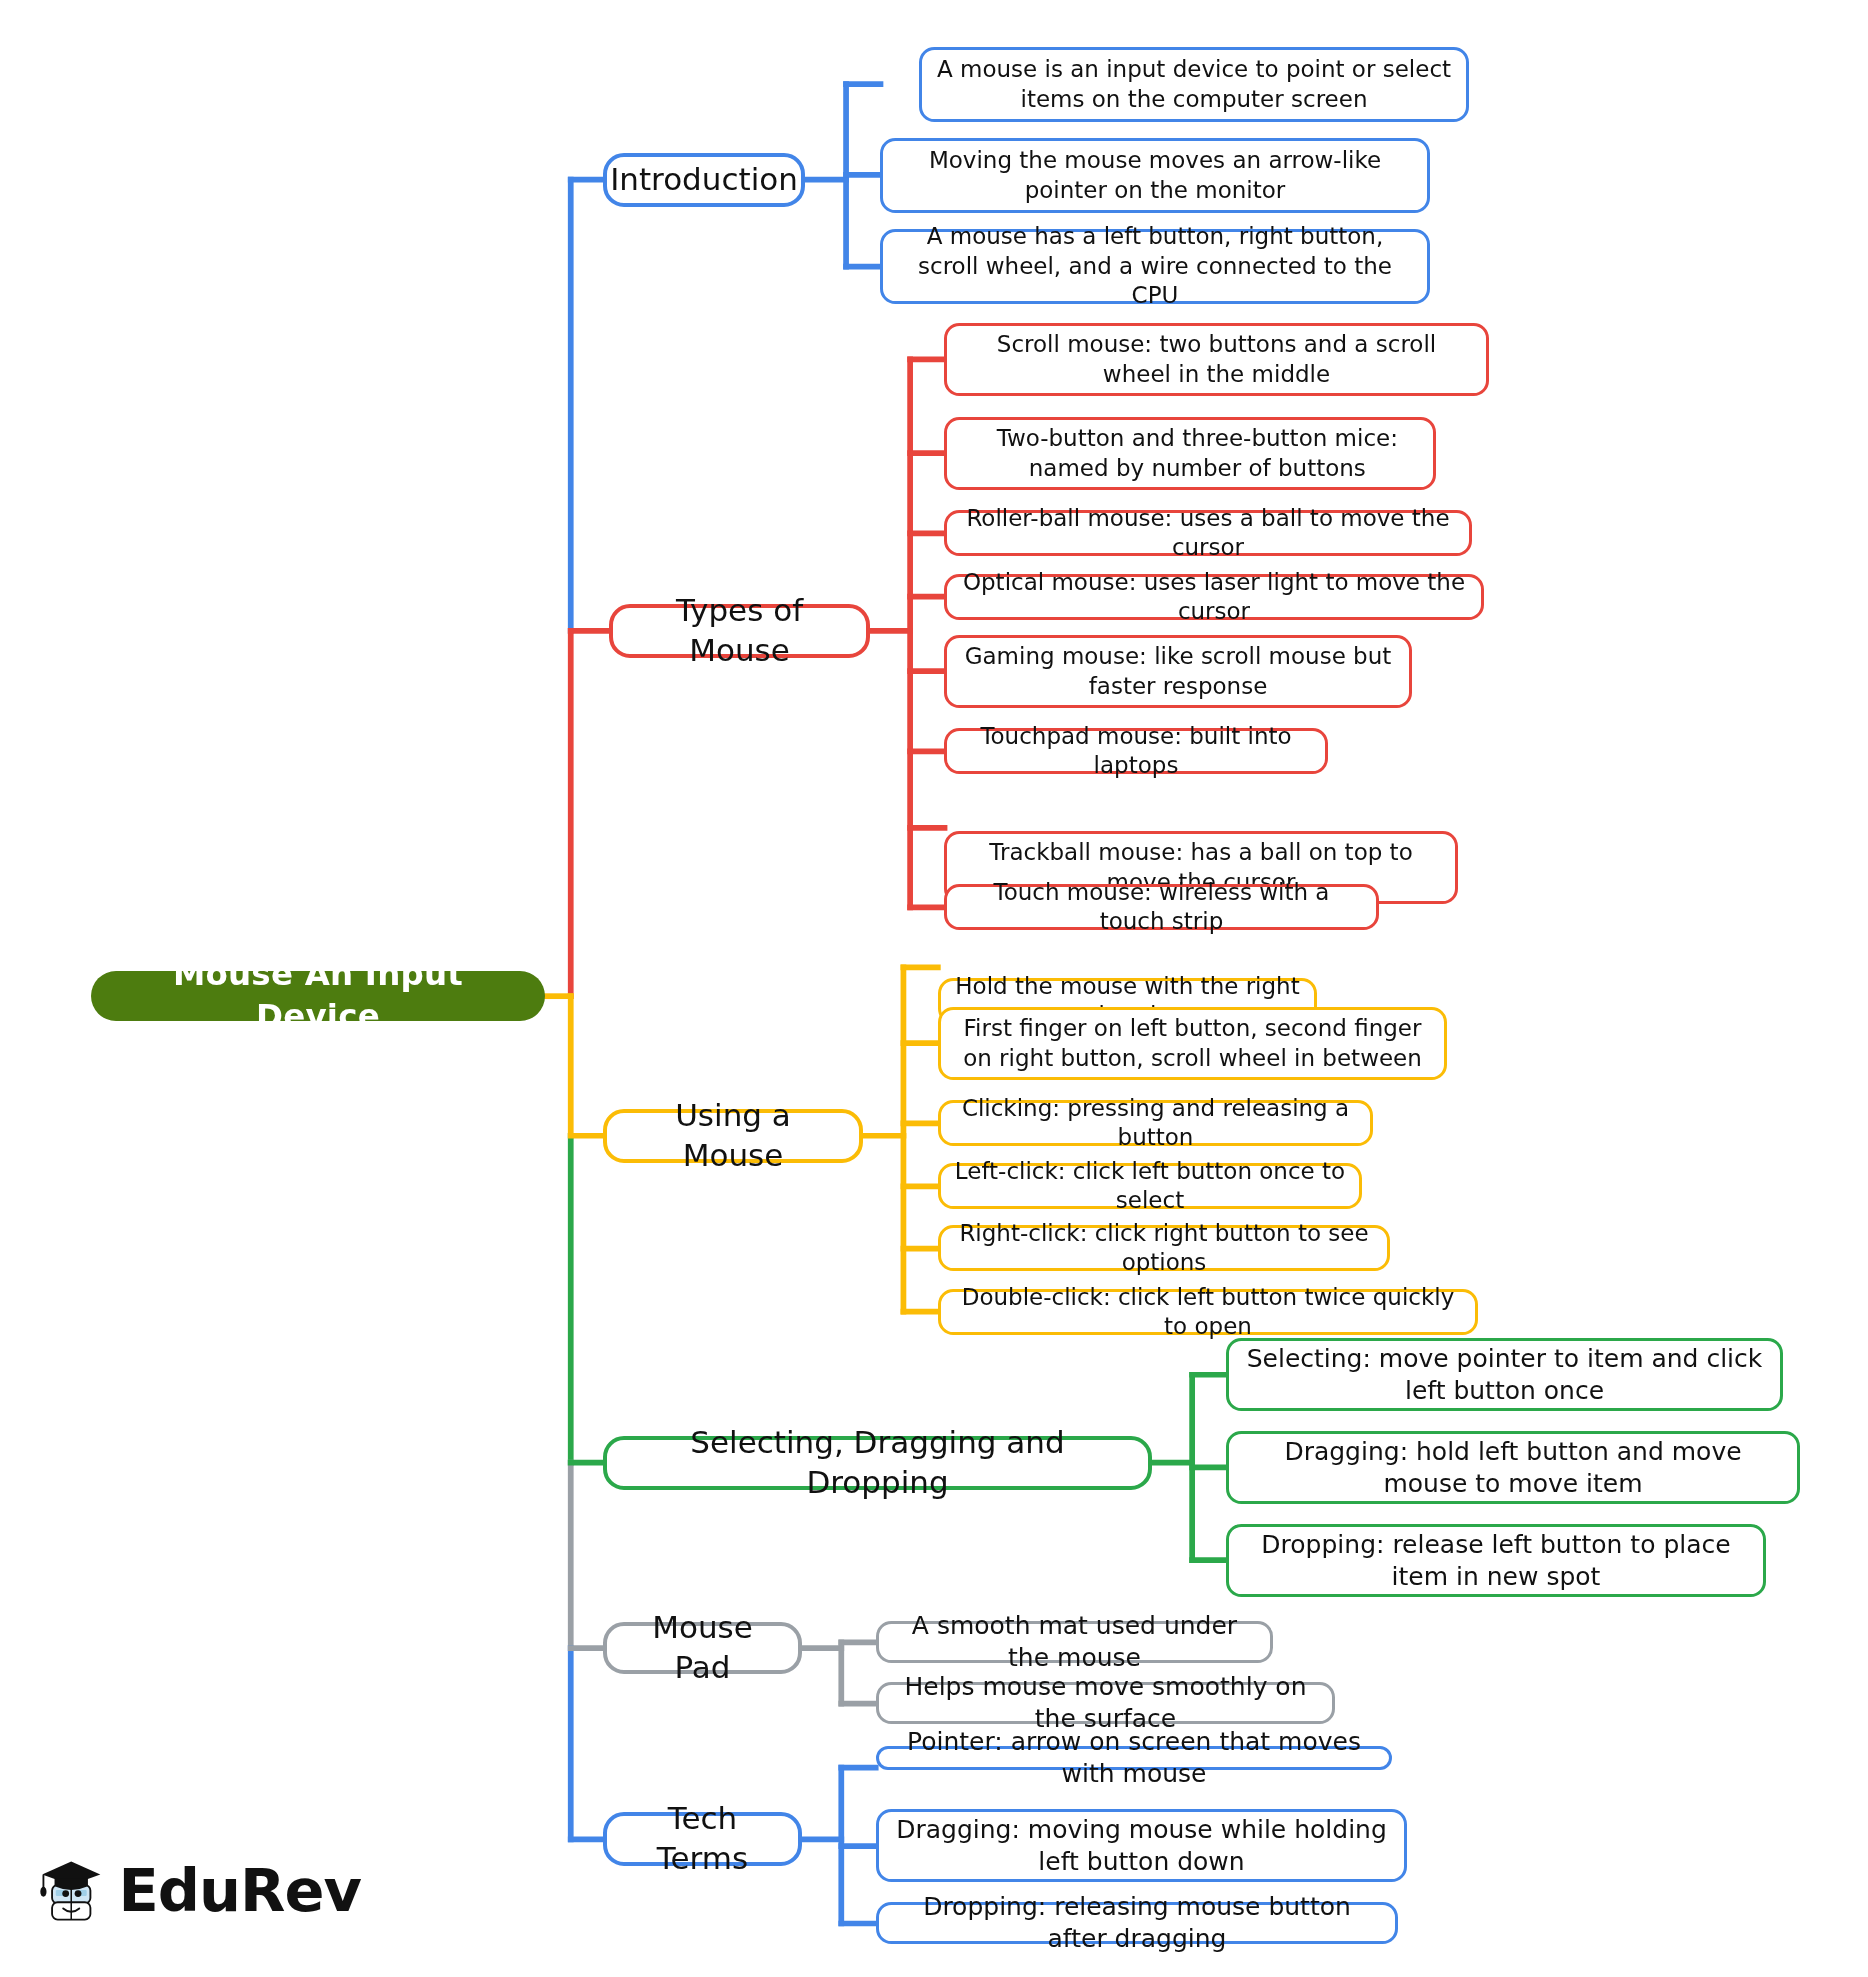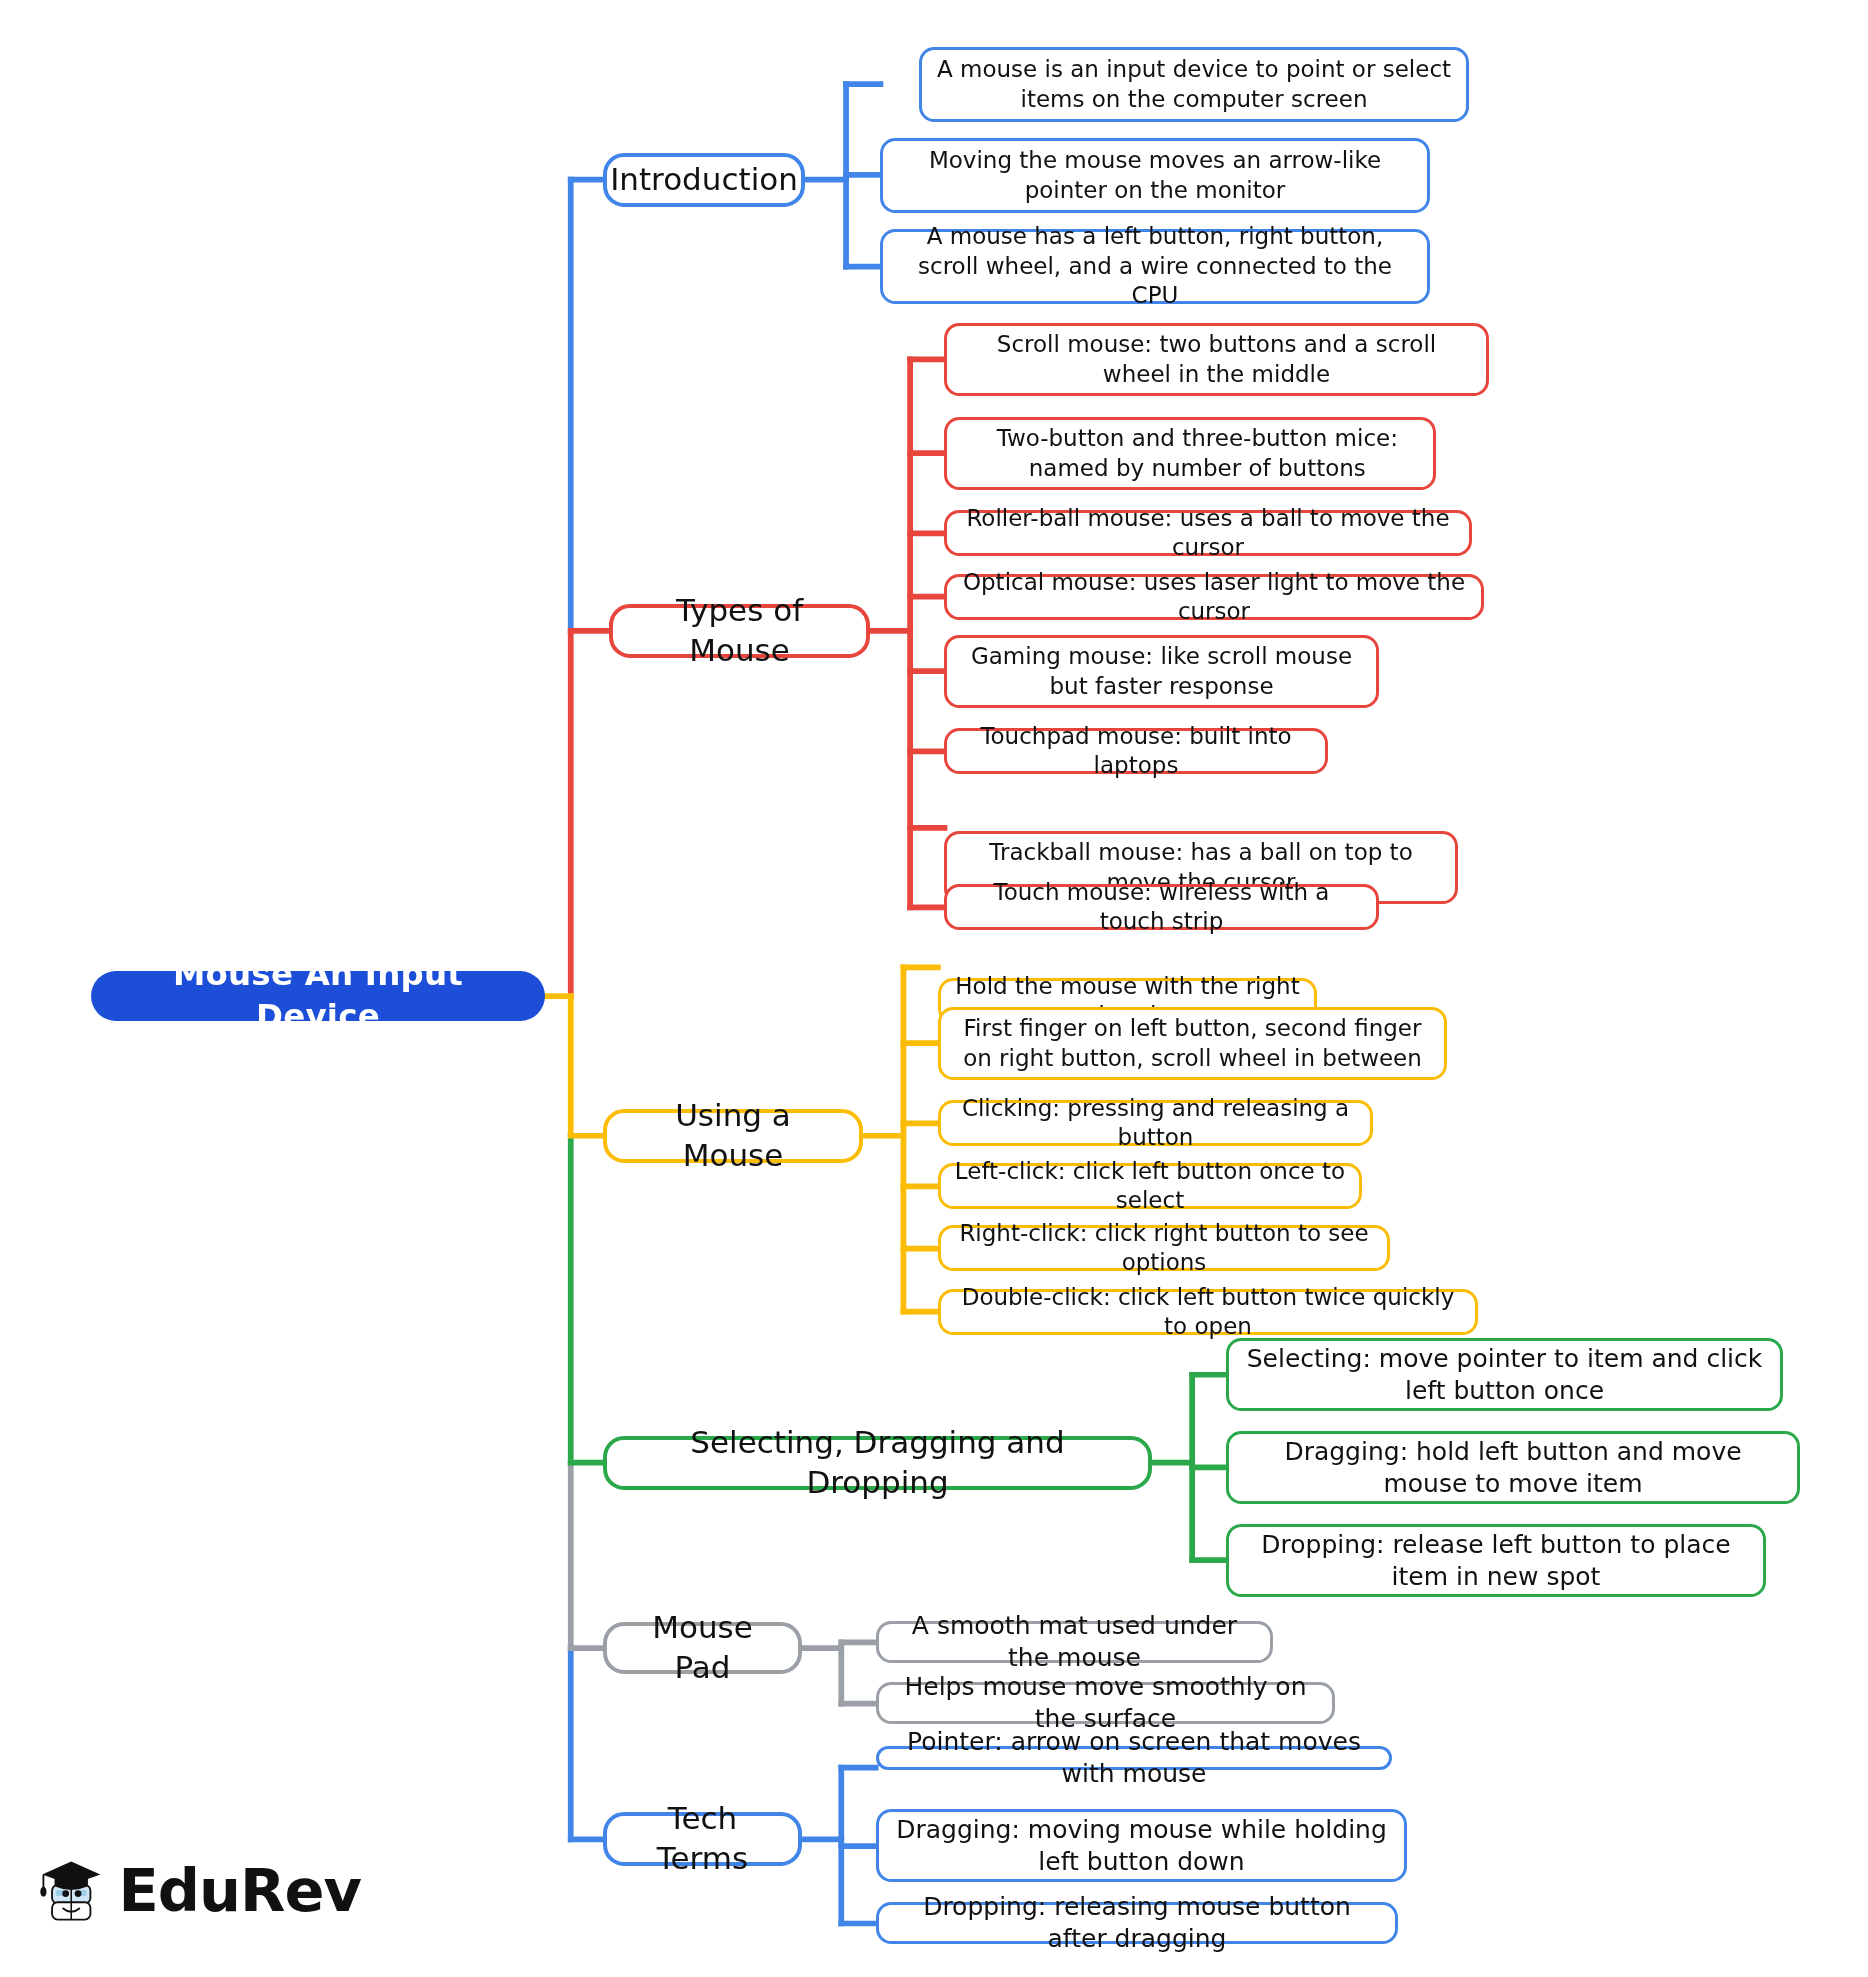--- a/index.html
+++ b/index.html
@@ -46,21 +46,21 @@
     align-items: center;
     justify-content: center;
     text-align: center;
     background: #ffffff;
     line-height: 1.28;
     color: #111111;
   }
 
   
   .node.root {
-    background: #1d4ed8;
+    background: #4d7c0f;
     color: #ffffff;
     border-radius: 29px;
     font-size: 32.5px;
     font-weight: bold;
     letter-spacing: 0.2px;
     padding: 0 21px;
   }
 
   
   .node.branch {
@@ -175,21 +175,21 @@
     <div id="branch-container">
         <div class="node branch c-blue" style="left: 603px; top: 153px; width: 202px; height: 54px;">Introduction</div>
         <div class="node leaf c-blue" style="left: 880px; top: 47px; width: 550px; height: 75px; margin-left: 39px;">A mouse is an input device to point or select items on the computer screen</div>
         <div class="node leaf c-blue" style="left: 880px; top: 138px; width: 550px; height: 75px;">Moving the mouse moves an arrow-like pointer on the monitor</div>
         <div class="node leaf c-blue" style="left: 880px; top: 229px; width: 550px; height: 75px;">A mouse has a left button, right button, scroll wheel, and a wire connected to the CPU</div>
         <div class="node branch c-red" style="left: 609px; top: 604px; width: 261px; height: 54px;">Types of Mouse</div>
         <div class="node leaf c-red" style="left: 944px; top: 323px; width: 545px; height: 73px;">Scroll mouse: two buttons and a scroll wheel in the middle</div>
         <div class="node leaf c-red" style="left: 944px; top: 417px; width: 492px; height: 73px; padding-left: 28px;">Two-button and three-button mice: named by number of buttons</div>
         <div class="node leaf c-red" style="left: 944px; top: 510px; width: 528px; height: 46px;">Roller-ball mouse: uses a ball to move the cursor</div>
         <div class="node leaf c-red" style="left: 944px; top: 574px; width: 540px; height: 46px;">Optical mouse: uses laser light to move the cursor</div>
-        <div class="node leaf c-red" style="left: 944px; top: 635px; width: 435px; height: 73px;">Gaming mouse: like scroll mouse but faster response</div>
+        <div class="node leaf c-red" style="left: 944px; top: 635px; width: 468px; height: 73px;">Gaming mouse: like scroll mouse but faster response</div>
         <div class="node leaf c-red" style="left: 944px; top: 728px; width: 384px; height: 46px;">Touchpad mouse: built into laptops</div>
         <div class="node leaf c-red" style="left: 944px; top: 831px; width: 514px; height: 73px;">Trackball mouse: has a ball on top to move the cursor</div>
         <div class="node leaf c-red" style="left: 944px; top: 884px; width: 435px; height: 46px;">Touch mouse: wireless with a touch strip</div>
         <div class="node branch c-yellow" style="left: 603px; top: 1109px; width: 260px; height: 54px;">Using a Mouse</div>
         <div class="node leaf c-yellow" style="left: 938px; top: 944px; width: 379px; height: 46px; margin-top: 34px;">Hold the mouse with the right hand</div>
         <div class="node leaf c-yellow" style="left: 938px; top: 1007px; width: 509px; height: 73px;">First finger on left button, second finger on right button, scroll wheel in between</div>
         <div class="node leaf c-yellow" style="left: 938px; top: 1100px; width: 435px; height: 46px;">Clicking: pressing and releasing a button</div>
         <div class="node leaf c-yellow" style="left: 938px; top: 1163px; width: 424px; height: 46px;">Left-click: click left button once to select</div>
         <div class="node leaf c-yellow" style="left: 938px; top: 1225px; width: 452px; height: 46px;">Right-click: click right button to see options</div>
         <div class="node leaf c-yellow" style="left: 938px; top: 1289px; width: 540px; height: 46px;">Double-click: click left button twice quickly to open</div>

